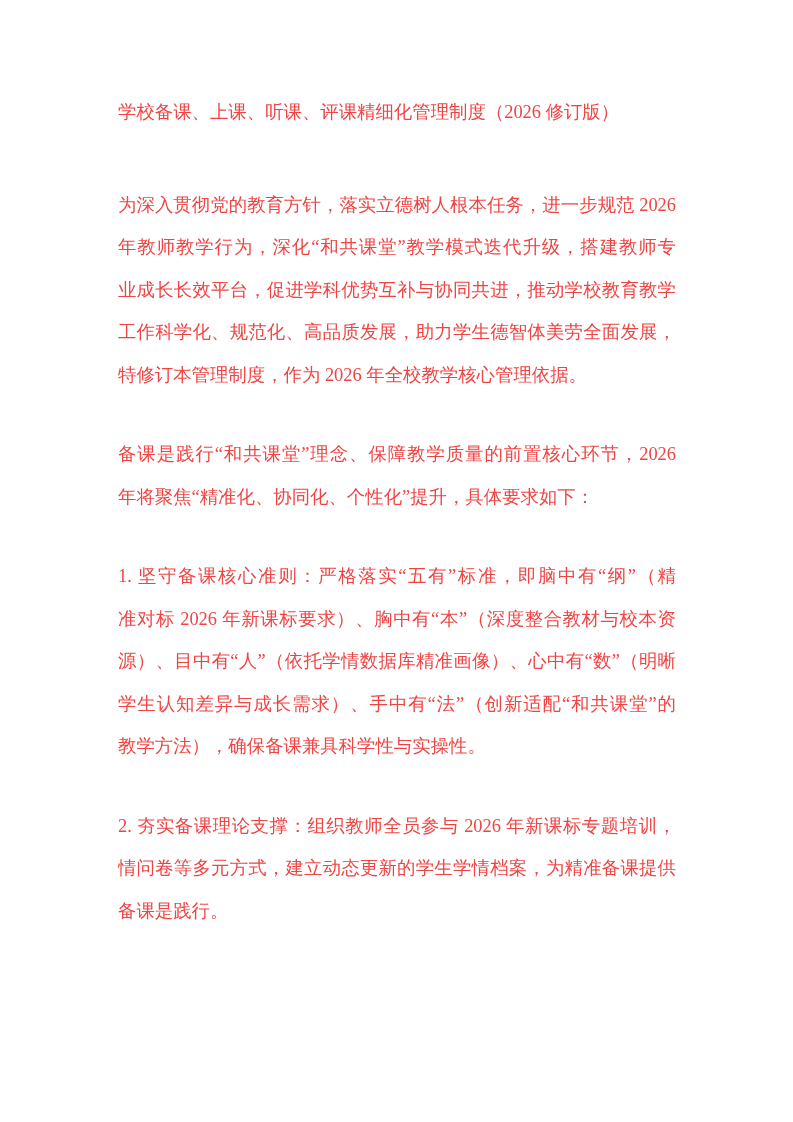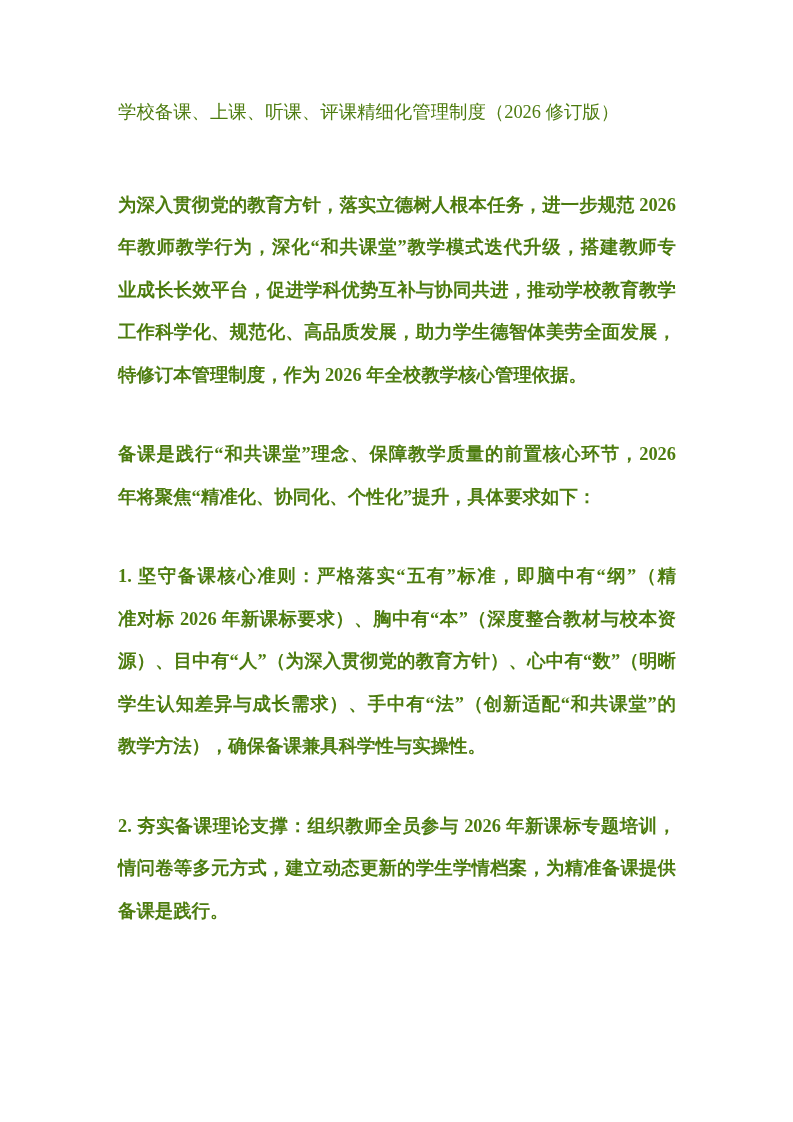--- a/index.html
+++ b/index.html
@@ -19,21 +19,20 @@
   .content {
     margin: 0 117px 0 118px;      
     padding-top: 91px;            
     width: 558px;
     font-size: 18.4px;            
     line-height: 42.5px;          
     letter-spacing: 0;
   }
   .para {
     margin: 0 0 37px 0;           
-    font-weight: bold;
   }
   .para.title-para {
     margin-bottom: 50px;          
     font-weight: normal;
   }
   .para.heading-para {
     margin-bottom: 0;             
   }
   .para.tail-para {
     margin-bottom: 0;
@@ -44,21 +43,21 @@
     text-align-last: justify;
     text-justify: inter-character;
   }
   .line.final {
     text-align-last: left;
   }
 </style>
 </head>
 <body>
 
-<div class="page" style="background: rgb(255, 255, 255); color: #4d7c0f;">
+<div class="page" style="background: rgb(255, 255, 255); color: #ef4444;">
   <div class="content">
 
     <div class="para title-para">
         <div class="line final">学校备课、上课、听课、评课精细化管理制度（2026 修订版）</div>
       </div>
 
     <div class="para">
         <div class="line">为深入贯彻党的教育方针，落实立德树人根本任务，进一步规范 2026</div>
         <div class="line">年教师教学行为，深化“和共课堂”教学模式迭代升级，搭建教师专</div>
         <div class="line">业成长长效平台，促进学科优势互补与协同共进，推动学校教育教学</div>
@@ -68,21 +67,21 @@
 
 
     <div class="para">
         <div class="line">备课是践行“和共课堂”理念、保障教学质量的前置核心环节，2026</div>
         <div class="line final">年将聚焦“精准化、协同化、个性化”提升，具体要求如下：</div>
       </div>
 
     <div class="para">
         <div class="line">1. 坚守备课核心准则：严格落实“五有”标准，即脑中有“纲”（精</div>
         <div class="line">准对标 2026 年新课标要求）、胸中有“本”（深度整合教材与校本资</div>
-        <div class="line">源）、目中有“人”（为深入贯彻党的教育方针）、心中有“数”（明晰</div>
+        <div class="line">源）、目中有“人”（依托学情数据库精准画像）、心中有“数”（明晰</div>
         <div class="line">学生认知差异与成长需求）、手中有“法”（创新适配“和共课堂”的</div>
         <div class="line final">教学方法），确保备课兼具科学性与实操性。</div>
       </div>
 
     <div class="para tail-para">
         <div class="line">2. 夯实备课理论支撑：组织教师全员参与 2026 年新课标专题培训，</div>
         <div class="line">情问卷等多元方式，建立动态更新的学生学情档案，为精准备课提供</div>
         <div class="line final">备课是践行。</div>
       </div>
 

